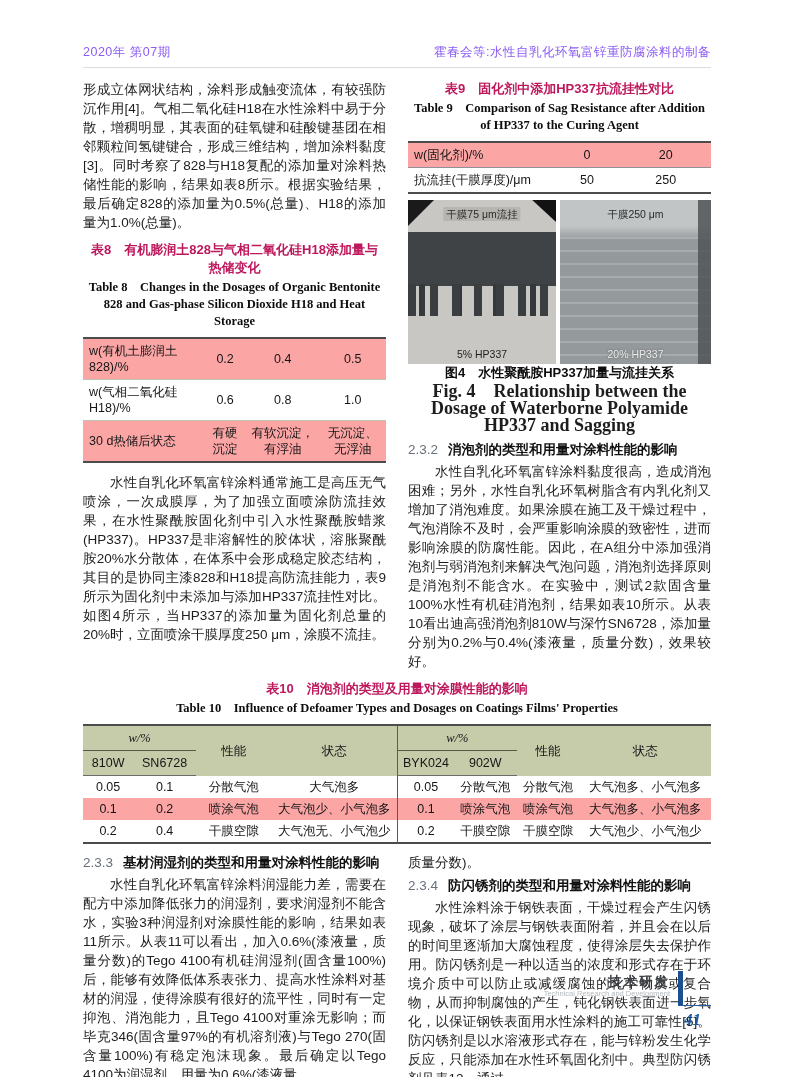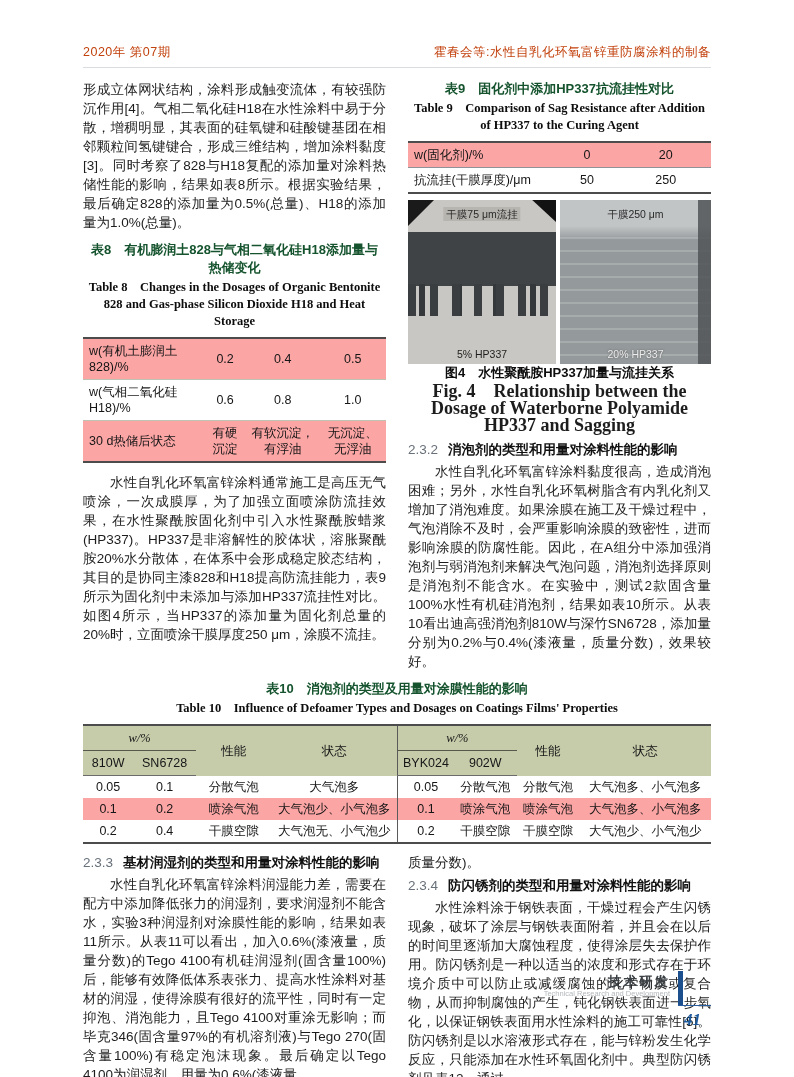--- a/index.html
+++ b/index.html
@@ -10,39 +10,39 @@
     margin: 0 auto;
     background: #ffffff;
     font-family: "Liberation Sans", "DejaVu Sans", sans-serif;
     color: #1d1d1d;
     overflow: hidden;
   }
   
   .pg-header {
     position: absolute; top: 44px; left: 83px; right: 83px;
     display: flex; justify-content: space-between;
-    font-size: 12.5px; color: #c2410c; letter-spacing: .5px;
+    font-size: 12.5px; color: #8b5cf6; letter-spacing: .5px;
     padding-bottom: 6px;
     border-bottom: 1px solid #dadddf;
   }
   
   .content { position: absolute; top: 80px; left: 83px; width: 628px; }
   .cols { display: flex; gap: 22px; }
   .col { width: 303px; }
   p.body {
     font-size: 13.5px; line-height: 19px; text-align: justify; color: #1d1d1d;
   }
   p.indent { text-indent: 2em; }
   .sec-head { font-size: 13.5px; line-height: 20px; margin: 4px 0 2px 0; }
   .sec-num { color: #68707a; margin-right: 10px; }
   .sec-title { font-weight: bold; color: #111; }
   
   .tbl-title-cn {
     font-size: 13px; font-weight: bold; text-align: center;
-    line-height: 18px; margin: 9px 6px 2px 6px; color: #14532d;
+    line-height: 18px; margin: 9px 6px 2px 6px; color: #be185d;
   }
   .tbl-title-en {
     font-family: "Liberation Serif", "DejaVu Serif", serif;
     font-size: 12.5px; font-weight: bold; text-align: center;
     line-height: 17px; margin: 1px 2px 7px 2px; color: #0d0d0d;
   }
   
   table.datatable {
     width: 100%; border-collapse: collapse;
     border-top: 2px solid #4c4c4c; border-bottom: 2px solid #4c4c4c;

